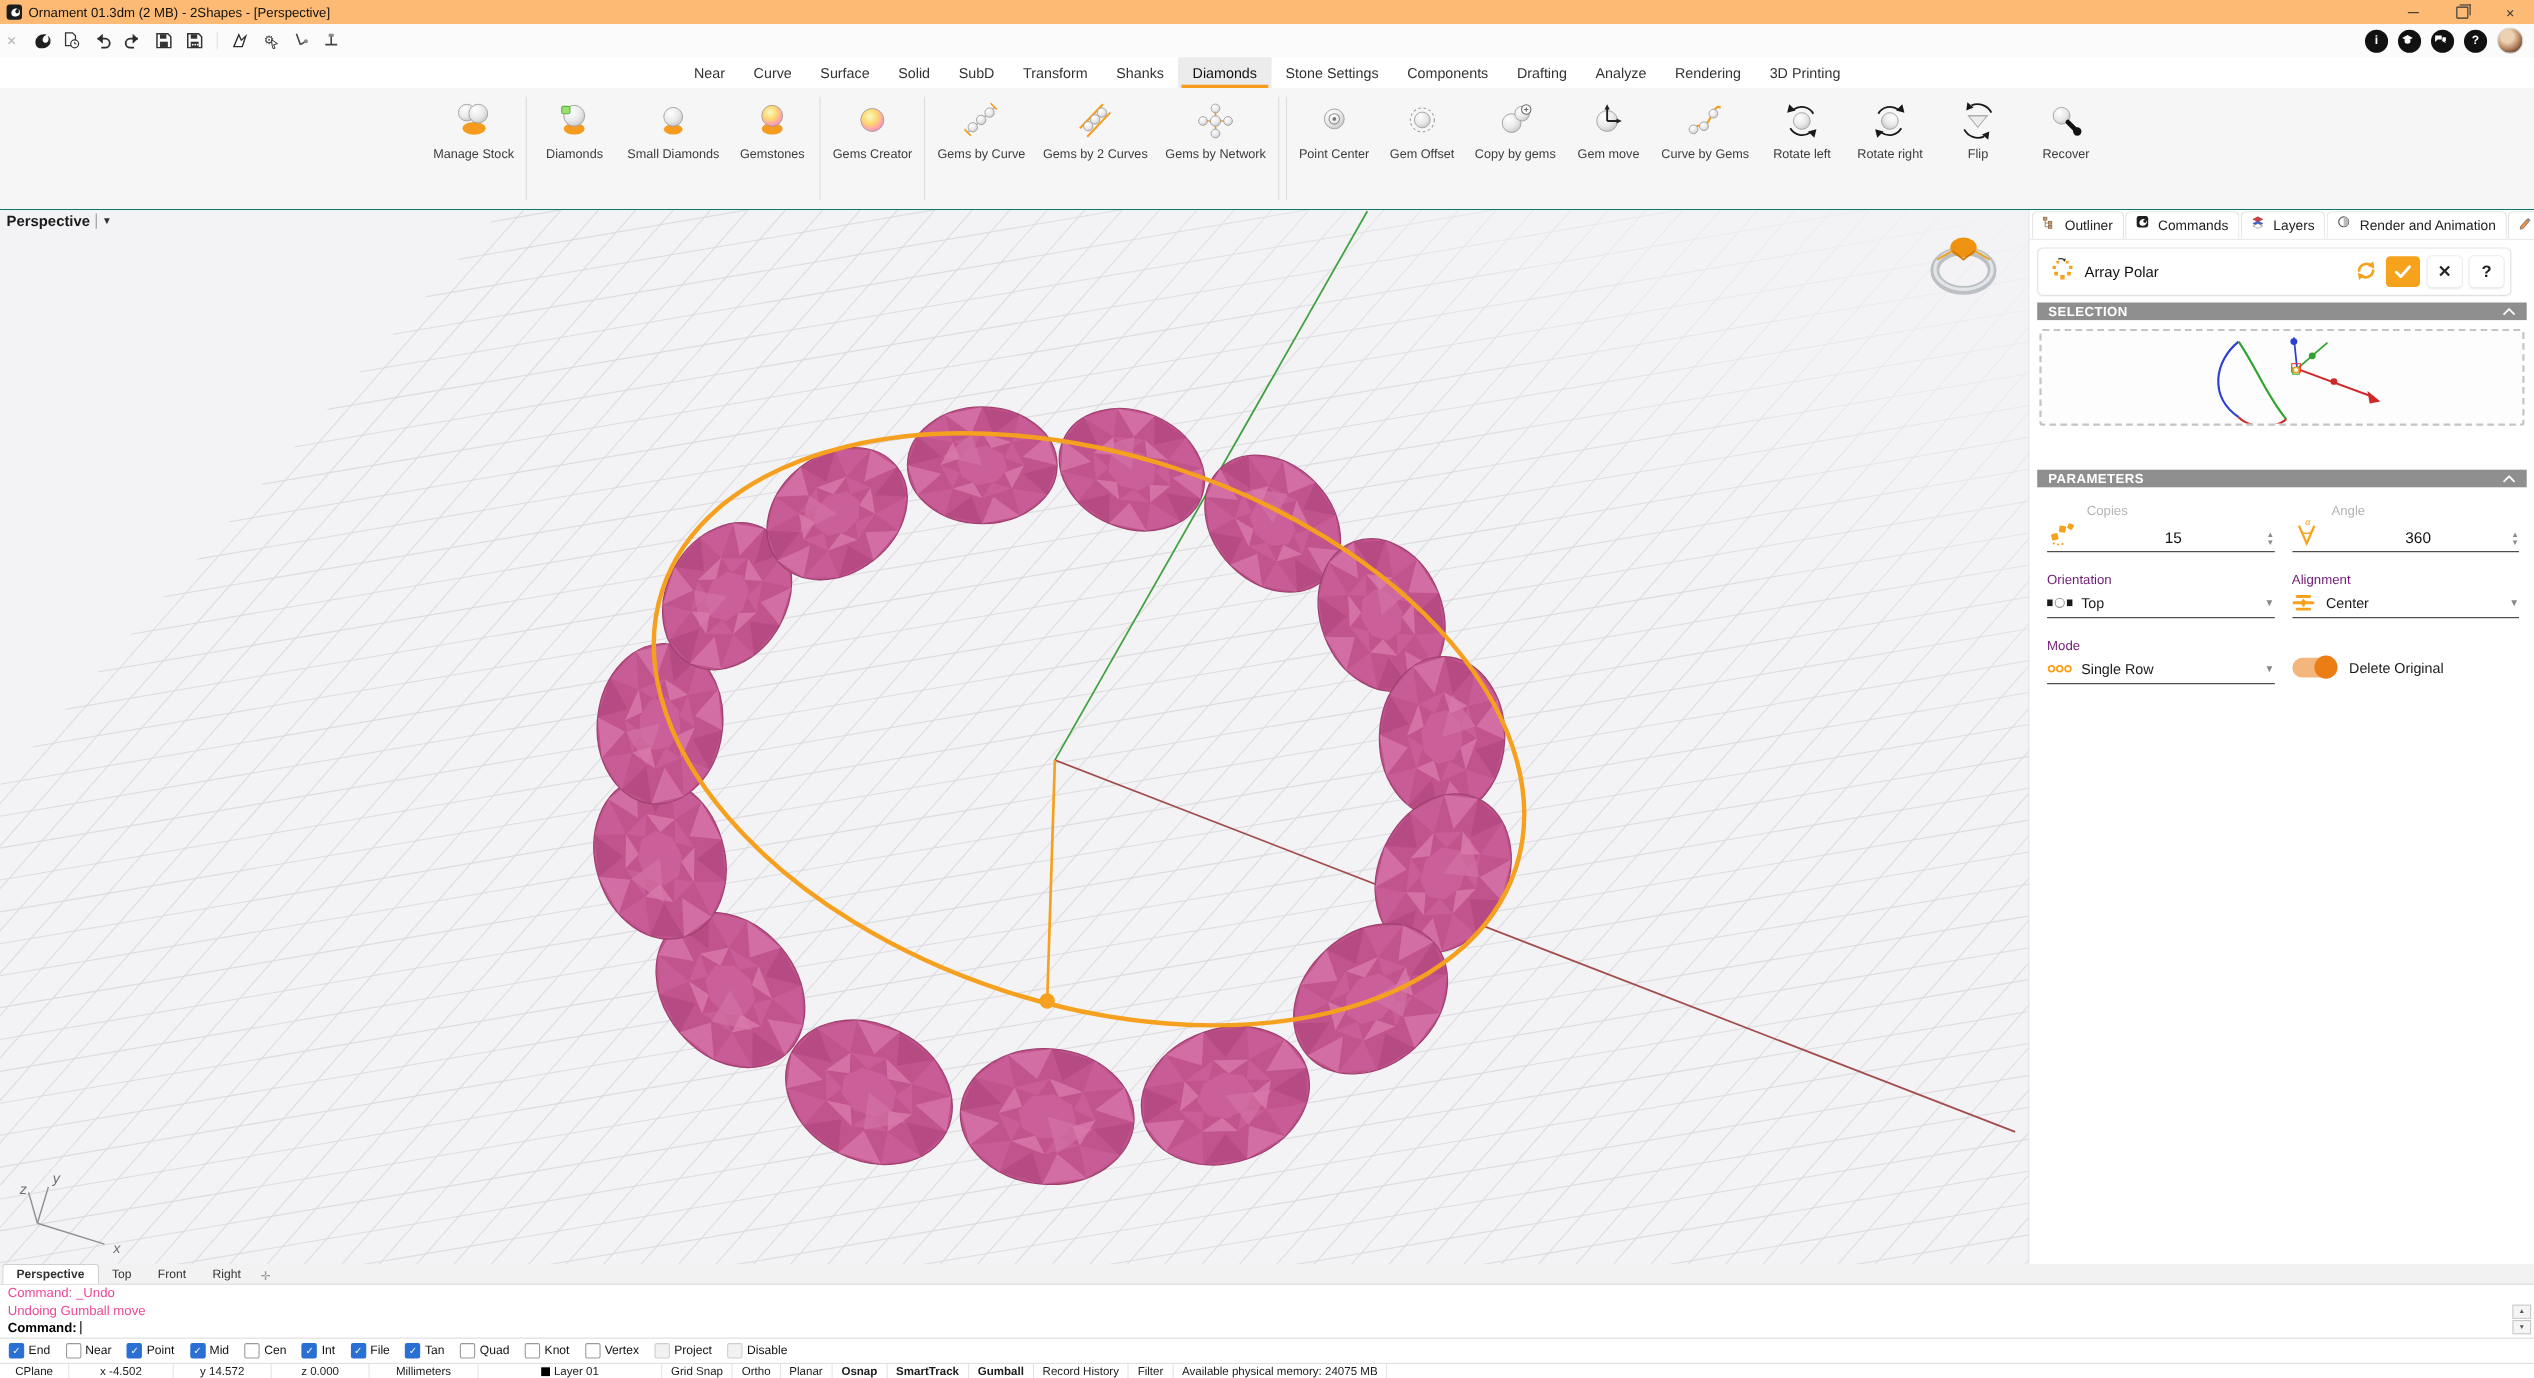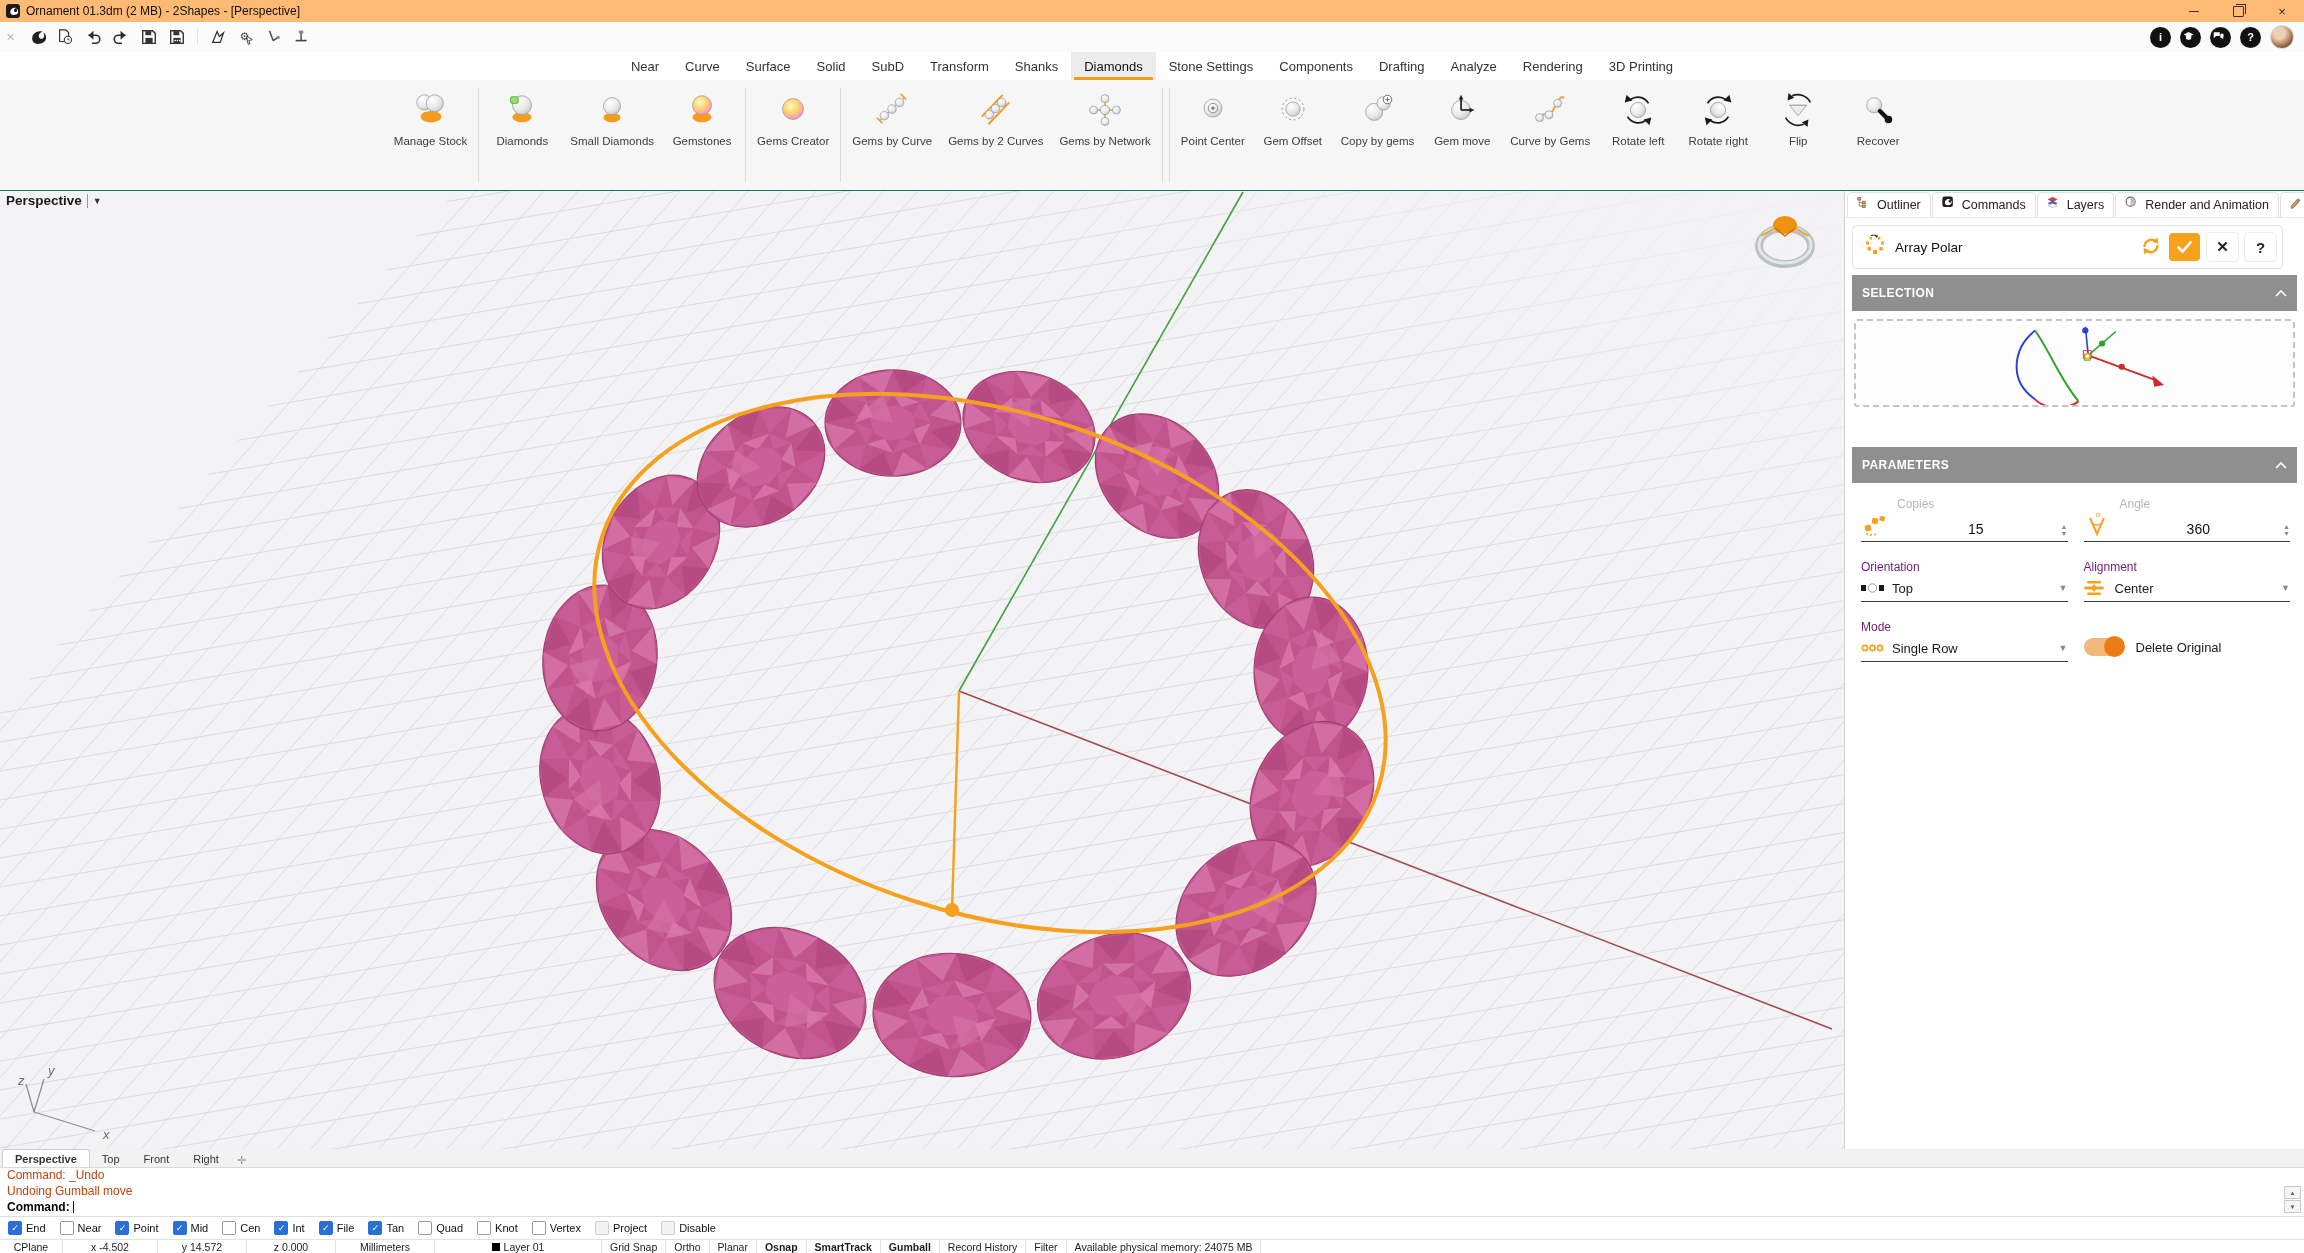--- a/index.html
+++ b/index.html
@@ -47,21 +47,21 @@
   .panel{width:459px;flex:0 0 auto;background:#fff;position:relative;font-size:12px;}
   .ptabs{display:flex;align-items:flex-end;height:26px;border-bottom:1px solid #e6e6e6;padding-left:2px;}
   .ptab{display:flex;align-items:center;gap:5px;height:24px;padding:0 9px;font-size:12.5px;color:#222;
         border:1px solid #e0e0e0;border-bottom:none;border-radius:5px 5px 0 0;background:#fff;margin-right:1px;white-space:nowrap;}
   .ptab.active{background:#fff;font-weight:normal;}
   .pcard{margin:7px 21px 6px 7px;border:1px solid #e2e2e2;border-radius:5px;height:42px;display:flex;align-items:center;padding:0 6px 0 10px;box-shadow:0 1px 2px rgba(0,0,0,0.04);}
   .pcard .ttl{font-size:13.5px;color:#111;margin-left:8px;}
   .pcard .btns{margin-left:auto;display:flex;align-items:center;gap:7px;}
   .sqbtn{width:31px;height:28px;border-radius:4px;display:flex;align-items:center;justify-content:center;background:#fff;box-shadow:0 0 0 1px #ececec,0 1px 2px rgba(0,0,0,0.08);font-size:15px;color:#222;font-weight:bold;}
   .sqbtn.orange{background:#f6a21c;box-shadow:none;}
-  .psec{margin:6px 7px 0 7px;height:36px;background:#8f8f8f;color:#fff;display:flex;align-items:center;padding:0 10px;font-size:12px;font-weight:bold;letter-spacing:0.4px;}
+  .psec{margin:6px 7px 0 7px;height:16px;background:#8f8f8f;color:#fff;display:flex;align-items:center;padding:0 10px;font-size:12px;font-weight:bold;letter-spacing:0.4px;}
   .psec svg{margin-left:auto;}
   .pprev{margin:8px 9px;border:2px dashed #c4c4c4;border-radius:3px;height:84px;background:#fdfdfd;}
   .pprev svg{width:100%;height:100%;display:block;}
   .pgap{height:26px;}
   .pgrid{display:grid;grid-template-columns:1fr 1fr;column-gap:16px;row-gap:18px;margin:14px 14px 0 16px;}
   .fld{position:relative;}
   .fld .flab{font-size:12px;color:#b5b5b5;margin-left:36px;}
   .numrow{display:flex;align-items:flex-end;border-bottom:1px solid #3a3a3a;padding-bottom:4px;}
   .numrow .fic{width:28px;height:26px;margin-right:6px;}
   .numrow .fval{flex:1;text-align:center;font-size:14px;color:#111;}
@@ -74,21 +74,21 @@
   .togrow{display:flex;align-items:center;margin-top:12px;}
   .tog{width:40px;height:18px;border-radius:9px;background:#f3b77d;position:relative;}
   .tog .knob{position:absolute;right:-1px;top:-2px;width:21px;height:21px;border-radius:50%;background:#ec7d15;}
   .togrow .tlab{margin-left:12px;font-size:13px;color:#1a1a1a;}
   
   .vtabs{height:18px;display:flex;align-items:flex-end;background:#f2f2f2;border-bottom:1px solid #d9d9d9;padding-left:2px;flex:0 0 auto;}
   .vtab{font-size:11px;color:#333;padding:0 12px;height:17px;display:flex;align-items:center;}
   .vtab.active{background:#fff;border:1px solid #cfcfcf;border-bottom:none;border-radius:3px 3px 0 0;font-weight:bold;}
   .vplus{color:#999;font-size:11px;padding:0 6px;}
   .cmd{height:48px;background:#fff;border-bottom:1px solid #ddd;position:relative;flex:0 0 auto;padding-left:7px;}
-  .cline{font-size:12px;color:#c2410c;line-height:15.5px;}
+  .cline{font-size:12px;color:#ec4899;line-height:15.5px;}
   .cprompt{font-size:12px;color:#000;font-weight:bold;line-height:16px;display:flex;align-items:center;}
   .caret{display:inline-block;width:1px;height:12px;background:#000;margin-left:3px;}
   .cmdspin{position:absolute;right:3px;bottom:3px;display:flex;flex-direction:column;gap:1px;}
   .cmdspin div{width:15px;height:11px;border:1px solid #c9c9c9;background:#f5f5f5;font-size:6px;color:#555;display:flex;align-items:center;justify-content:center;}
   .osnap{height:22px;display:flex;align-items:center;background:#fff;border-bottom:1px solid #e0e0e0;padding-left:8px;gap:14px;flex:0 0 auto;}
   .oitem{display:flex;align-items:center;gap:4px;font-size:11px;color:#111;}
   .cb{width:12px;height:12px;border-radius:2px;border:1px solid #9a9a9a;background:#fff;display:flex;align-items:center;justify-content:center;}
   .cb.on{background:#2a6fd3;border-color:#2a6fd3;color:#fff;font-size:9px;}
   .cb.muted{border-color:#cfcfcf;background:#f2f2f2;}
   .status{height:13px;display:flex;align-items:stretch;background:#fff;font-size:10.5px;color:#1c1c1c;flex:0 0 auto;}

